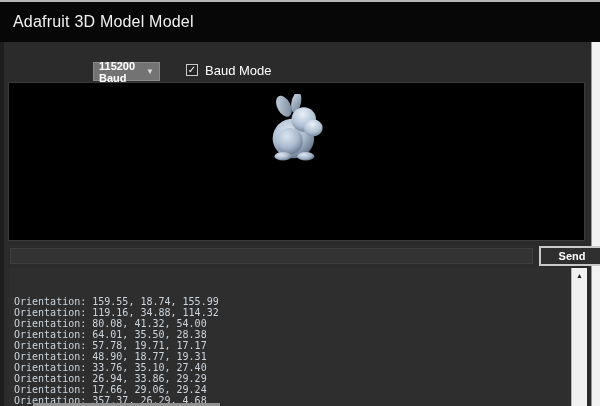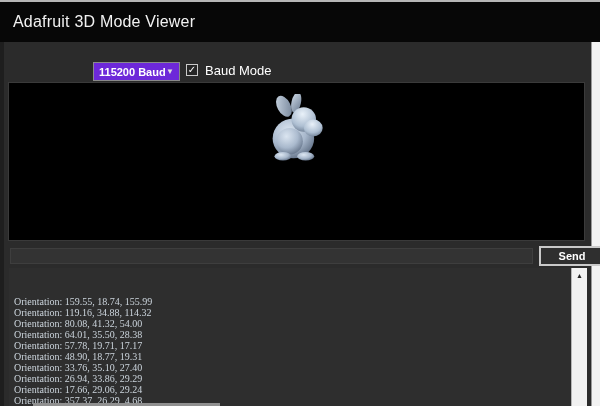--- a/index.html
+++ b/index.html
@@ -22,22 +22,22 @@
   }
   .btn {
     position:absolute; background:#2f2f2f; border:2px solid #c9c9c9;
     color:#ffffff; font-weight:bold; font-size:11px;
     display:flex; align-items:center; justify-content:center;
     box-sizing:border-box; cursor:pointer; font-family:inherit;
   }
   .disconnect-btn { left:17px; top:61px; width:81px; height:20px;margin-top:24px; }
   .send-btn { left:539px; top:246px; width:66px; height:20px; }
   .baud-select {
-    position:absolute; left:93px; top:62px; width:87px; height:19px;
-    background:#6d28d9; border:1px solid #8a8a8a; color:#ffffff;
+    position:absolute; left:93px; top:62px; width:67px; height:19px;
+    background:#737373; border:1px solid #8a8a8a; color:#ffffff;
     font-weight:bold; font-size:11px; display:flex; align-items:center;
     justify-content:space-between; padding:0 5px; box-sizing:border-box; cursor:pointer;
   }
   .caret { font-size:8px; color:#dddddd; }
   .checkbox {
     position:absolute; left:186px; top:64px; width:12px; height:12px;
     background:#262626; border:1px solid #c9c9c9; color:#ffffff;
     font-size:10px; line-height:10px; text-align:center;
     box-sizing:border-box; cursor:pointer;
   }
@@ -54,39 +54,39 @@
   }
   .log {
     position:absolute; left:9px; top:268px; width:578px; height:138px;
     background:#2e2e2e; overflow:hidden; box-sizing:border-box;
   }
   .log-text {
     margin-top:-5px; padding-left:5px;
     font-family:"DejaVu Sans Mono", monospace; font-size:10px;
     line-height:11px; color:#ccd5dd; white-space:pre;
   }
-  .log-line { height:11px;font-family:Liberation Serif, serif; }
+  .log-line { height:11px; }
   .scrollbar {
     position:absolute; left:562px; top:0; width:16px; height:138px;
     background:#f1f1f1; border-left:1px solid #b5b5b5; box-sizing:border-box; cursor:pointer;
   }
   .scroll-arrow { color:#222222; font-size:7px; text-align:center; padding-top:4px; }
   .hscroll-thumb {
     position:absolute; left:33px; top:403px; width:187px; height:3px; background:#909090;
   }
 </style>
 </head>
 <body>
 
 <div class="screen">
   <div class="top-edge"></div>
   <div class="left-edge"></div>
 
   <div class="header">
-    <span class="title">Adafruit 3D Mode Viewer</span>
+    <span class="title">Adafruit 3D Model Model</span>
   </div>
 
   <div class="right-strip"></div>
 
   <button class="btn disconnect-btn">Disconnect</button>
 
   <div class="baud-select">
     <span>115200 Baud</span>
     <span class="caret">▼</span>
   </div>

